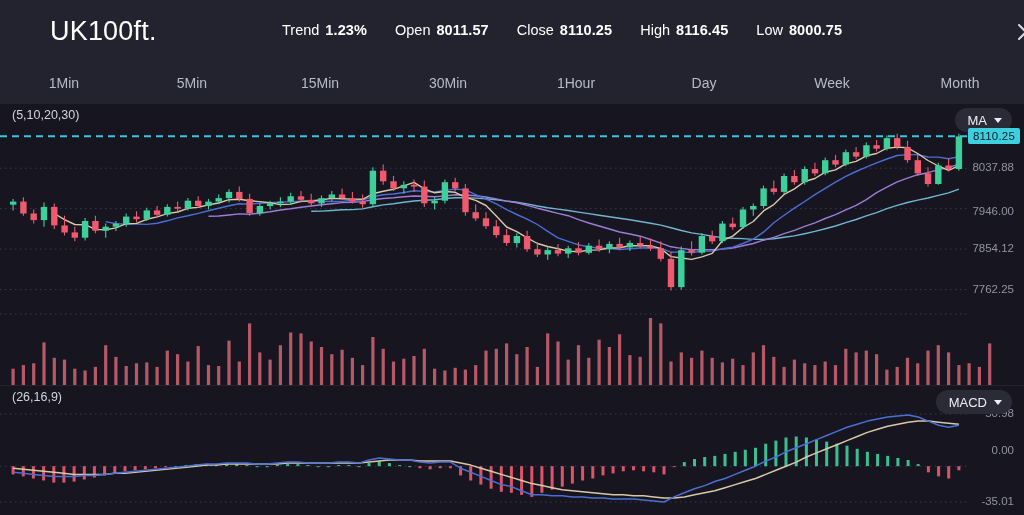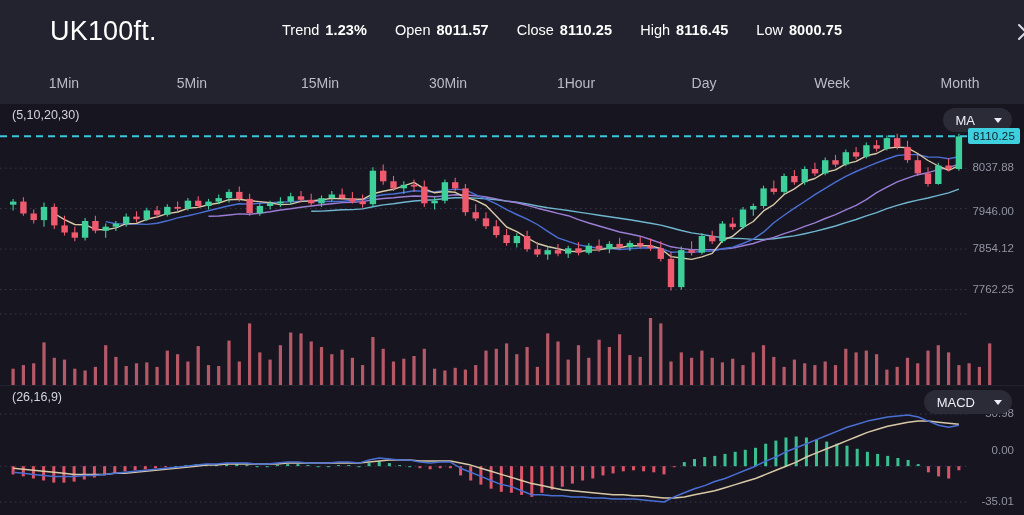--- a/index.html
+++ b/index.html
@@ -51,21 +51,21 @@
   #main-pane{top:104px;width:1024px;height:281px;}
   #macd-pane{top:386px;width:1024px;height:129px;}
 
   .pane-label{
     position:absolute;left:12px;top:4px;font-size:12.5px;color:#d2d4de;
     z-index:6;pointer-events:none;
   }
   .indicator-pill{
     position:absolute;right:12px;top:4px;z-index:7;
     background:#2a2b37;border-radius:13px;height:24px;
-    padding:0 10px 0 13px;display:flex;align-items:center;gap:19px;
+    padding:0 10px 0 13px;display:flex;align-items:center;gap:7px;
     font-size:13px;color:#eceef5;cursor:pointer;
   }
   .caret{width:0;height:0;border-left:4.5px solid transparent;
     border-right:4.5px solid transparent;border-top:5.5px solid #eceef5;}
 
   svg.plot{position:absolute;left:0;top:0;display:block;}
 
   
   .axlab{
     position:absolute;font-size:11.5px;color:#9193a2;

